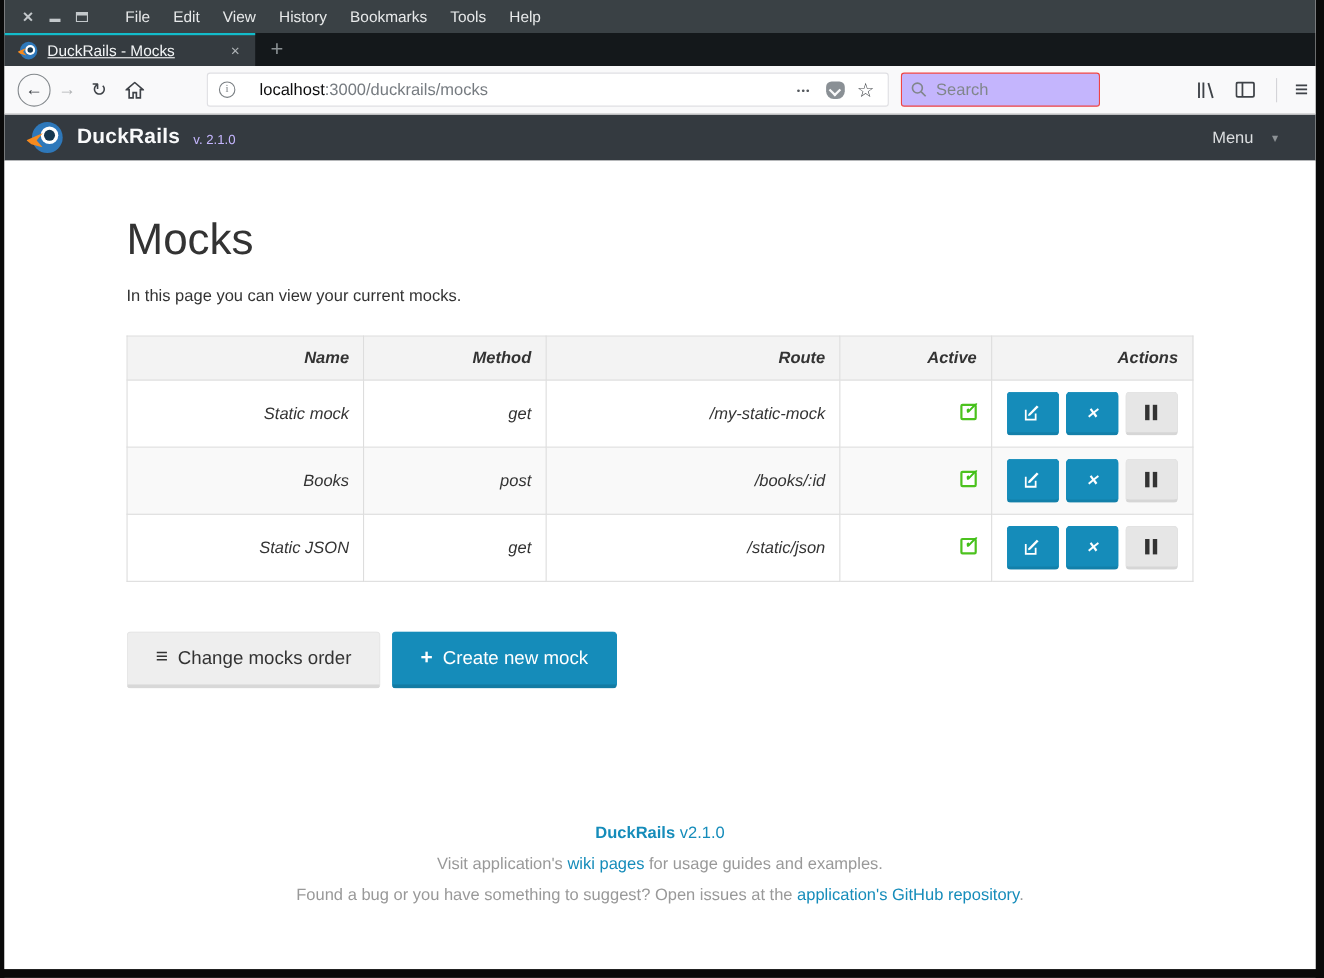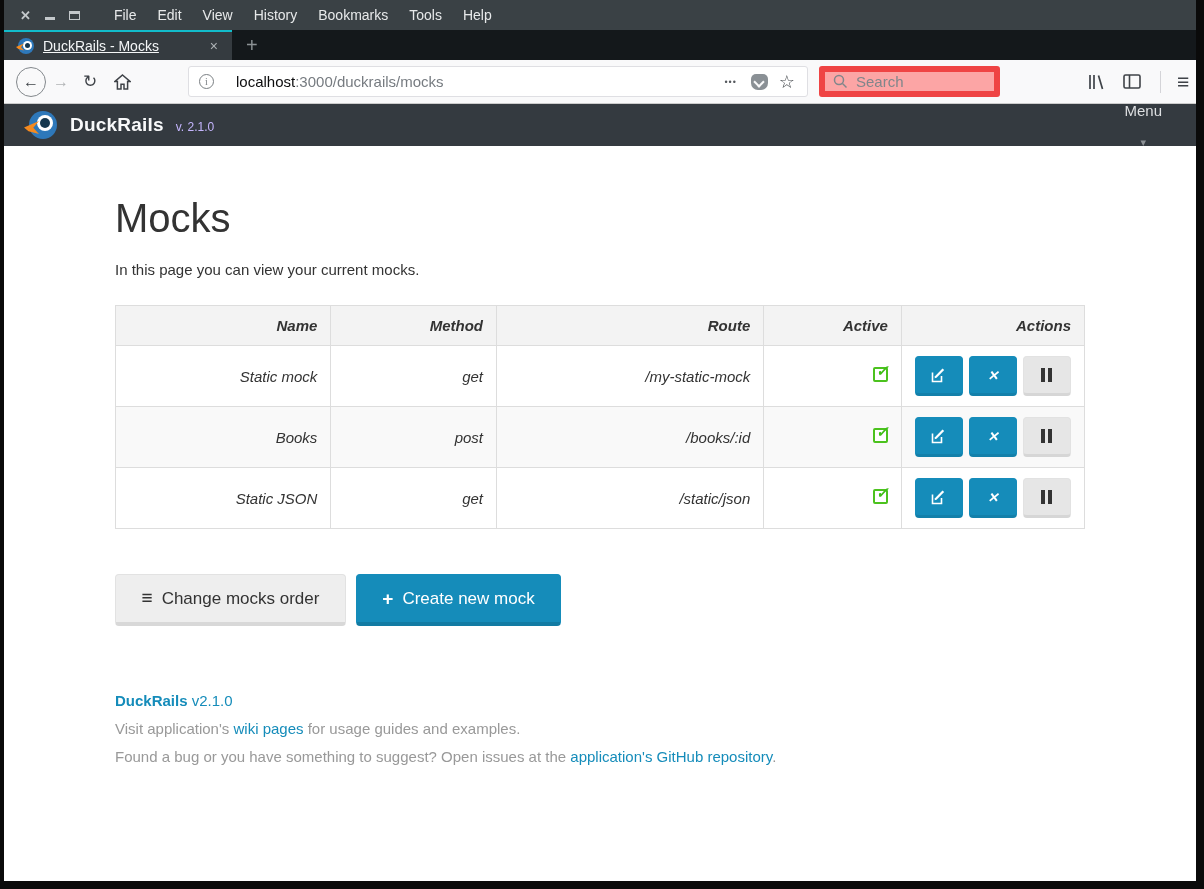--- a/index.html
+++ b/index.html
@@ -31,38 +31,38 @@
   .home-btn { width:28px; margin-left:4px; }
   .urlbar { margin-left:52px; width:620px; height:31px; background:#fff; border:1px solid #dfdfe3; border-radius:3px; display:flex; align-items:center; padding:0 8px 0 10px; }
   .info-ic { width:15px; height:15px; border:1px solid #7a7f83; border-radius:50%; color:#7a7f83; font-size:10px; font-family:"Liberation Serif",serif; display:flex; align-items:center; justify-content:center; flex:none; }
   .url-text { margin-left:10px; font-size:15px; flex:1; white-space:nowrap; overflow:hidden; }
   .url-host { color:#0c0c0d;margin-left:12px; }
   .url-path { color:#767b80; }
   .dots-ic { color:#55595e; font-size:9px; letter-spacing:1px; padding:0 7px; }
   .pocket-ic { width:17px; height:16px; background:#8a9095; border-radius:5px 5px 7px 7px; position:relative; margin:0 7px; }
   .pocket-ic::after { content:""; position:absolute; left:4px; top:4px; width:6px; height:6px; border:2px solid #f9f9fa; border-top:none; border-right:none; transform:rotate(-45deg); }
   .star-ic { color:#45494d; font-size:18px; padding:0 4px; }
-  .searchbox { margin-left:11px; width:181px; height:31px; background:#fca5a5; border:6px solid #ef4444; border-radius:3px; display:flex; align-items:center; padding:0 8px; }
+  .searchbox { margin-left:11px; width:181px; height:31px; background:#c4b5fd; border:1px solid #ef4444; border-radius:3px; display:flex; align-items:center; padding:0 8px; }
   .search-input { border:none; outline:none; width:120px; font-size:15px; color:#3f4348; font-family:"Liberation Sans",sans-serif; background:transparent; margin-left:8px; }
   .search-input::placeholder { color:#80868b; opacity:1; }
   .tool-right { display:flex; align-items:center; margin-left:78px; }
   .divider { width:1px; height:22px; background:#d4d4d8; margin:0 10px; }
   .hamburger-ic { color:#3f4348; font-size:21px; font-weight:bold; padding:0 6px; }
   .lib-ic, .side-ic { padding:0 9px; display:flex; align-items:center; }
 
   
   .app-navbar { height:42px; background:#343a40; display:flex; align-items:center; flex:none; padding:0 20px; }
   .logo { position:relative; width:33px; height:30px; flex:none; }
   .logo-body { position:absolute; right:0; top:1px; width:28px; height:28px; border-radius:50%; background:#2e78ba; }
   .logo-eye-w { position:absolute; right:4px; top:5px; width:16px; height:16px; border-radius:50%; background:#fff; }
   .logo-eye-d { position:absolute; right:7px; top:8px; width:10px; height:10px; border-radius:50%; background:#15374f; }
   .logo-beak { position:absolute; left:0; top:11px; width:15px; height:13px; background:#f58a1f; clip-path:polygon(0 50%, 100% 0, 62% 52%, 100% 100%, 30% 78%); }
   .brand { color:#f8f9fa; font-size:19px; font-weight:bold; margin-left:13px; letter-spacing:.2px; }
   .version { color:#c4b5fd; font-size:12px; margin-left:12px; margin-top:4px; }
-  .nav-menu { margin-left:auto; display:flex; align-items:center; gap:17px; padding-right:14px;flex-direction:column; }
+  .nav-menu { margin-left:auto; display:flex; align-items:center; gap:17px; padding-right:14px; }
   .nav-menu-label { color:#dddfe1; font-size:15px; }
   .caret { color:#8d9296; font-size:11px; }
 
   
   .content { flex:1; background:#fff; overflow:hidden; }
   .container { width:970px; margin:0 auto; }
   h1.page-title { margin-top:50px; font-size:40px; font-weight:500; color:#333; }
   .page-sub { margin-top:20px; font-size:15px; color:#333; }
 
   table.mocks { margin-top:27px; width:100%; border-collapse:collapse; font-size:15px; color:#333; }
@@ -84,21 +84,21 @@
   .x-glyph { font-weight:bold; font-size:13px; }
 
   .btn-row { margin-top:45px; display:flex; gap:10px; }
   .big-btn { height:52px; border-radius:4px; font-size:17px; display:flex; align-items:center; justify-content:center; gap:9px; cursor:pointer; font-family:"Liberation Sans",sans-serif; }
   .btn-order { width:231px; background:#eeeeee; border:1px solid #e2e2e2; border-bottom:4px solid #d8d8d8; color:#333; }
   .btn-create { width:205px; background:#158cba; border:1px solid #158cba; border-bottom:4px solid #127ba3; color:#fff; }
   .bars-glyph { font-size:19px; font-weight:bold; margin-top:-2px; }
   .plus-glyph { font-size:19px; font-weight:bold; }
 
   
-  .footer { margin-top:61px; font-size:15px; line-height:28px; color:#999; }
+  .footer { margin-top:118px; text-align:center; font-size:15px; line-height:28px; color:#999; }
   .footer a { color:#158cba; text-decoration:none; }
   .footer .fbrand { font-weight:bold; }
 </style>
 </head>
 <body>
 
 <div class="window">
 
   <div class="titlebar">
     <div class="win-controls">

